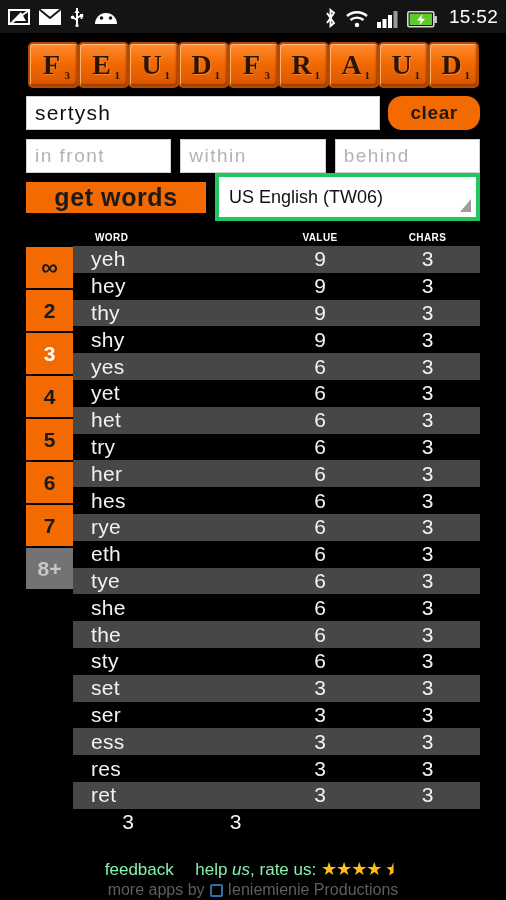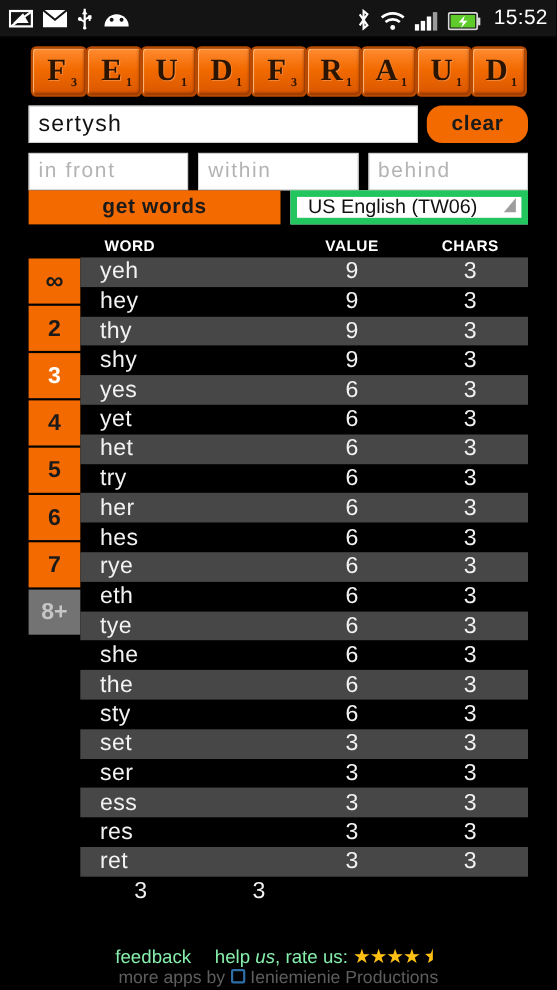--- a/index.html
+++ b/index.html
@@ -83,44 +83,44 @@
     letter-spacing: 0.6px;
     cursor: pointer;
     font-family: "Liberation Sans", sans-serif;
   }
   #clear-button { width: 119px; height: 34px; border-radius: 14px; }
 
   .row2 { display: flex; gap: 9px; }
   .row2 .txtinput { flex: 1 1 0; min-width: 0; font-size: 19px; }
 
   .row3 { display: flex; gap: 9px; align-items: center; }
-  #get-words-button { width: 229px; height: 31px; font-size: 19px; }
+  #get-words-button { width: 180px; height: 31px; font-size: 25px; }
   .spinner {
     position: relative;
     flex: 1 1 auto;
-    height: 31px;
+    height: 48px;
     background: #fff;
-    border: 6px solid #22c55e;
+    border: 4px solid #22c55e;
     display: flex; align-items: center;
     padding-left: 10px;
     font-size: 18px; color: #111;
     cursor: pointer;
   }
   .spinner .caret {
     position: absolute; right: 5px; bottom: 5px;
     width: 0; height: 0;
     border-left: 11px solid transparent;
     border-bottom: 13px solid #9d9d9d;
   }
 
   
   .headers {
     display: flex;
     margin: 9px 26px 3px 26px;
-    color: #fff; font-weight: bold; font-size: 14px;
+    color: #fff; font-weight: bold; font-size: 10px;
     letter-spacing: 0.4px;
   }
   .h-word  { width: 53px; }
   .h-word2 { flex: 1 1 auto; padding-left: 16px; }
   .h-value { width: 110px; text-align: center; }
   .h-chars { width: 105px; text-align: center; }
 
   .results { display: flex; padding: 0 26px; }
 
   
@@ -158,21 +158,21 @@
     padding-bottom: 1px;
   }
   .f-line1 { font-size: 17px; white-space: nowrap; }
   .f-link { color: #86efac; cursor: pointer; }
   .f-sep { display: inline-block; width: 12px; }
   .f-italic { font-style: italic; }
   .stars { color: #ffc014; letter-spacing: -1px; font-size: 18px; }
   .star-half { color: #ffc014; }
   .f-line2 {
     font-size: 16px; color: #5e5e5e; margin-top: 1px;
-    display: flex; justify-content: center; gap: 5px;
+    display: flex; align-items: center; justify-content: center; gap: 5px;
     white-space: nowrap;
   }
   .brand-icon {
     display: inline-block; width: 13px; height: 13px;
     border: 2px solid #2f6fa8; border-radius: 2px;
   }
 </style>
 </head>
 <body>
 

